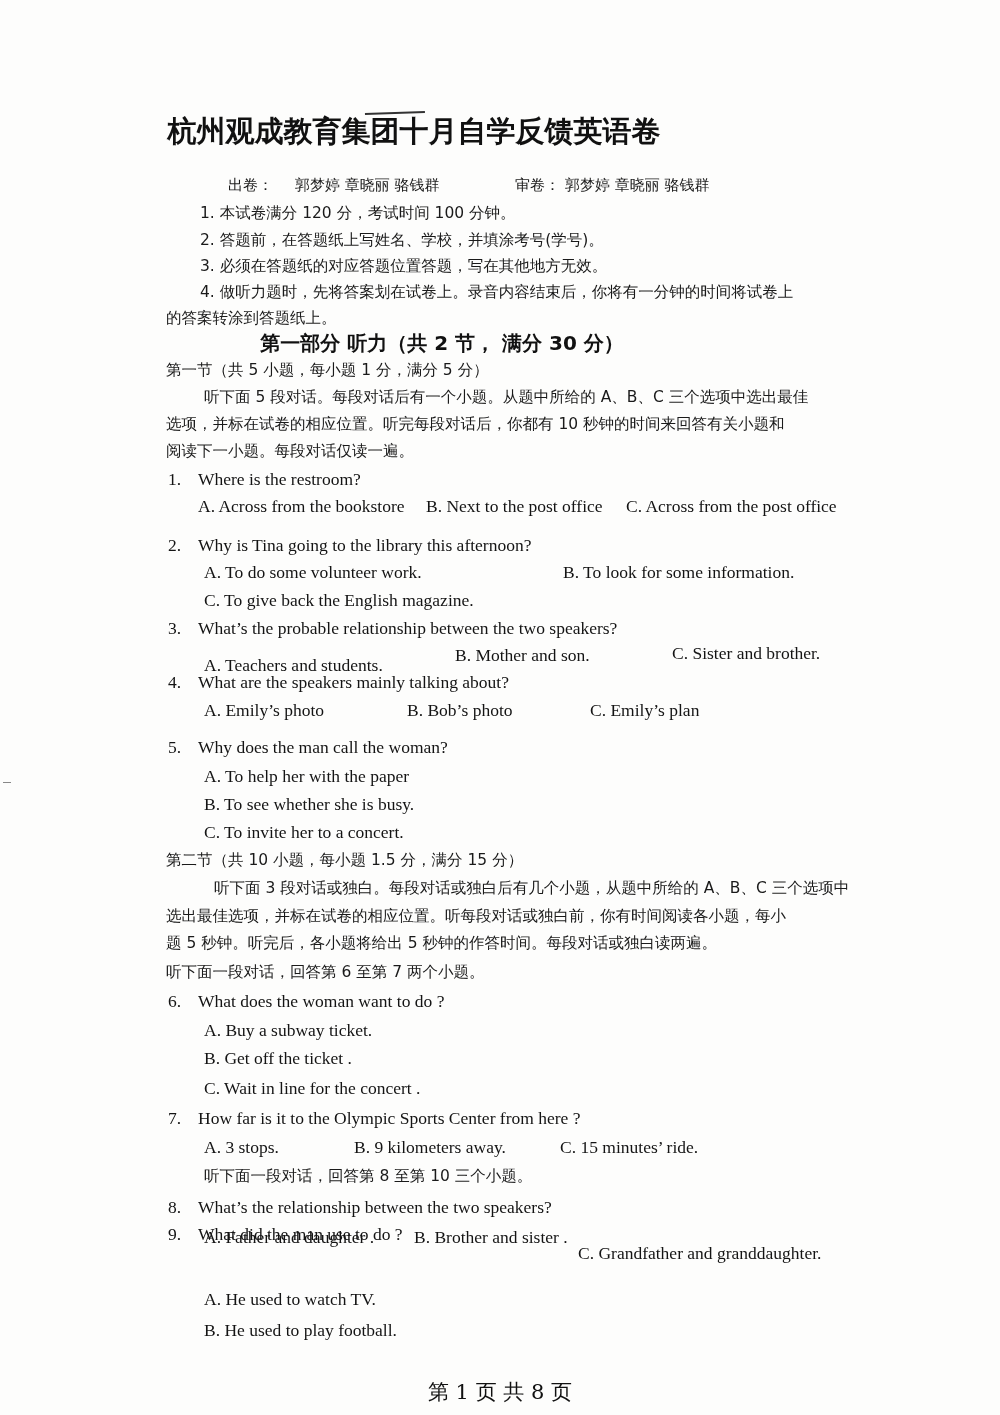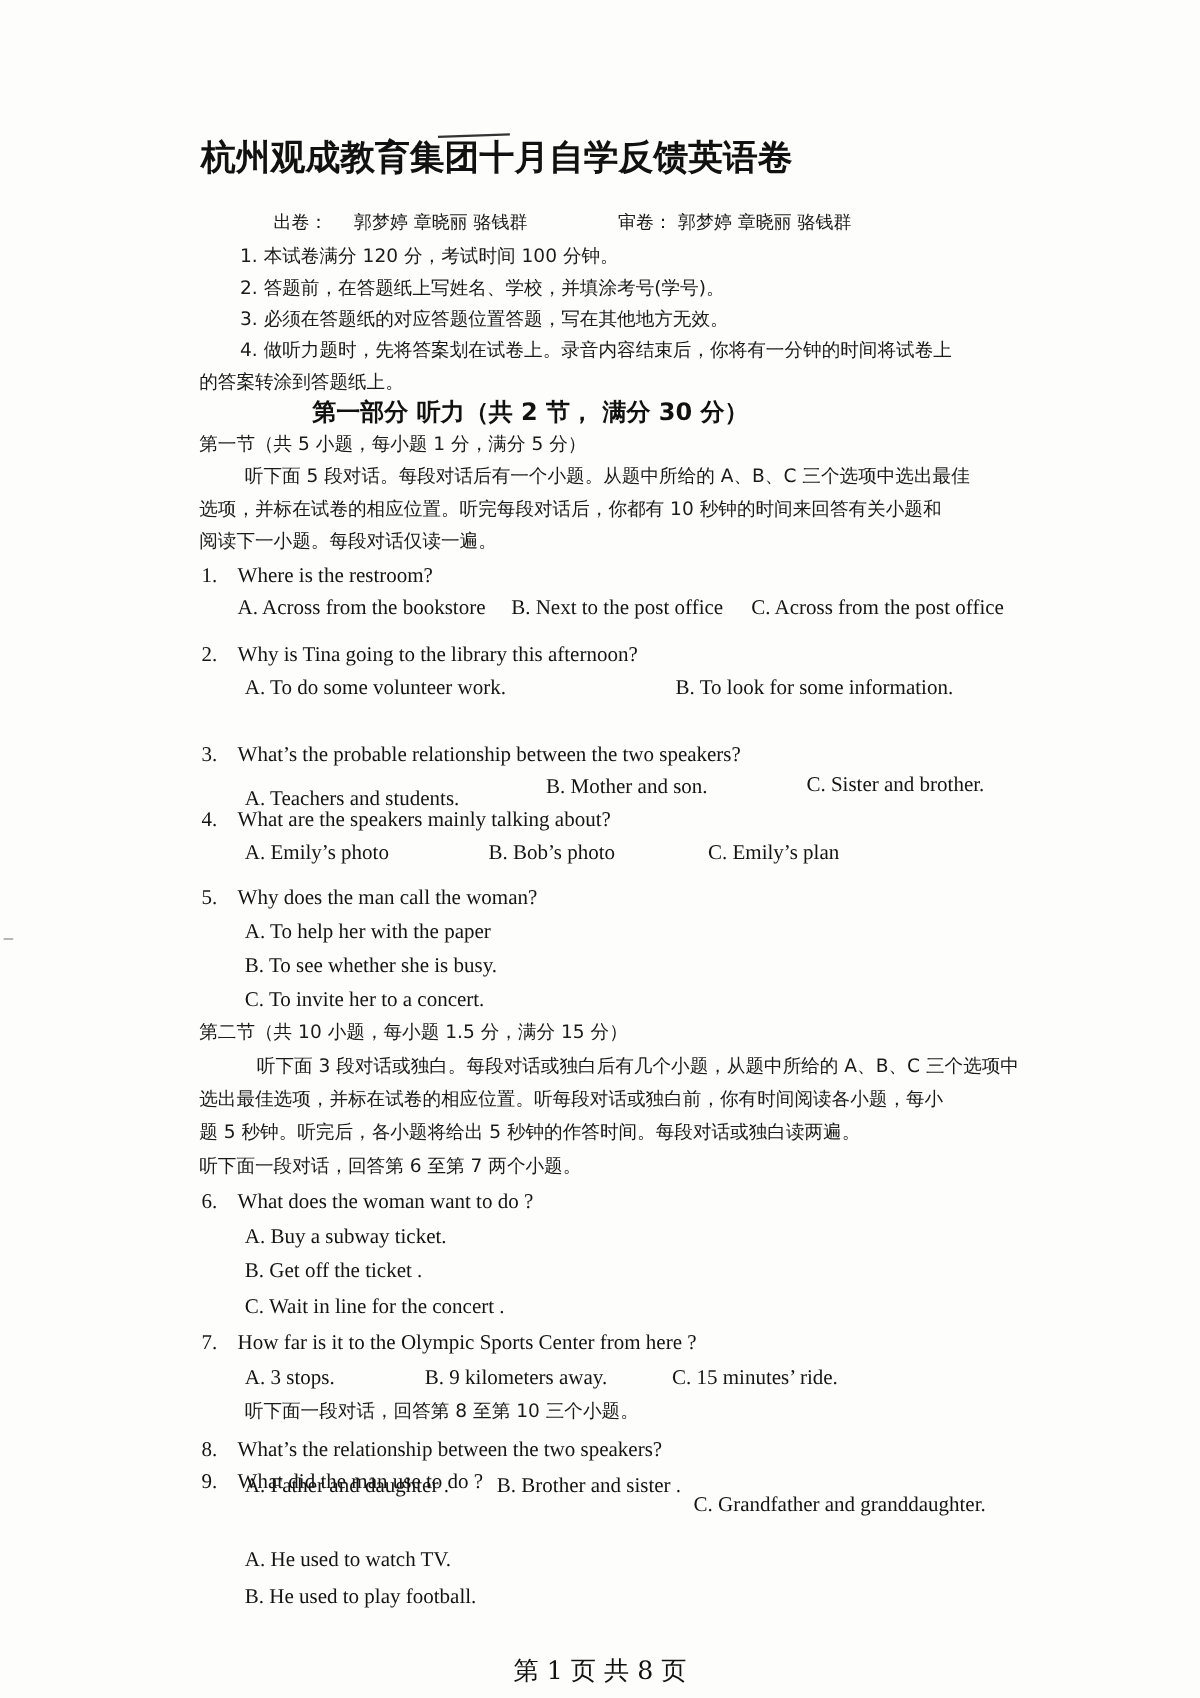--- a/index.html
+++ b/index.html
@@ -49,20 +49,21 @@
   </div>
   <div class="abs en" style="left:198px; top:496px;">A. Across from the bookstore</div>
   <div class="abs en" style="left:426px; top:496px;">B. Next to the post office</div>
   <div class="abs en" style="left:626px; top:496px;">C. Across from the post office</div>
 
   <div class="abs en" style="left:168px; top:535px;">
     <span class="q-num">2.</span><span>Why is Tina going to the library this afternoon?</span>
   </div>
   <div class="abs en" style="left:204px; top:562px;">A.  To do some volunteer work.</div>
   <div class="abs en" style="left:563px; top:562px;">B.  To look for some information.</div>
+  <div class="abs en" style="left:204px; top:590px;">C.  To give back the English magazine.</div>
 
   <div class="abs en" style="left:168px; top:618px;">
     <span class="q-num">3.</span><span>What’s the probable relationship between the two speakers?</span>
   </div>
   <div class="abs en" style="left:204px; top:644px;margin-top:11px;">A.  Teachers and students.</div>
   <div class="abs en" style="left:455px; top:645px;">B.  Mother and son.</div>
   <div class="abs en" style="left:672px; top:643px;">C.  Sister and brother.</div>
 
   <div class="abs en" style="left:168px; top:672px;">
     <span class="q-num">4.</span><span>What are the speakers mainly talking about?</span>

